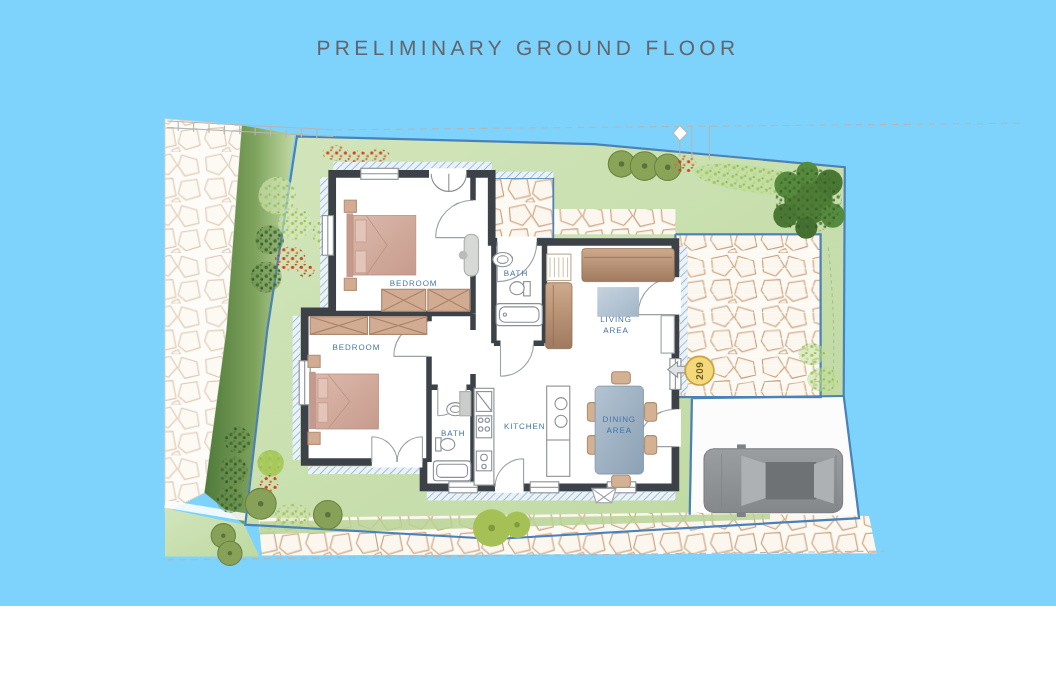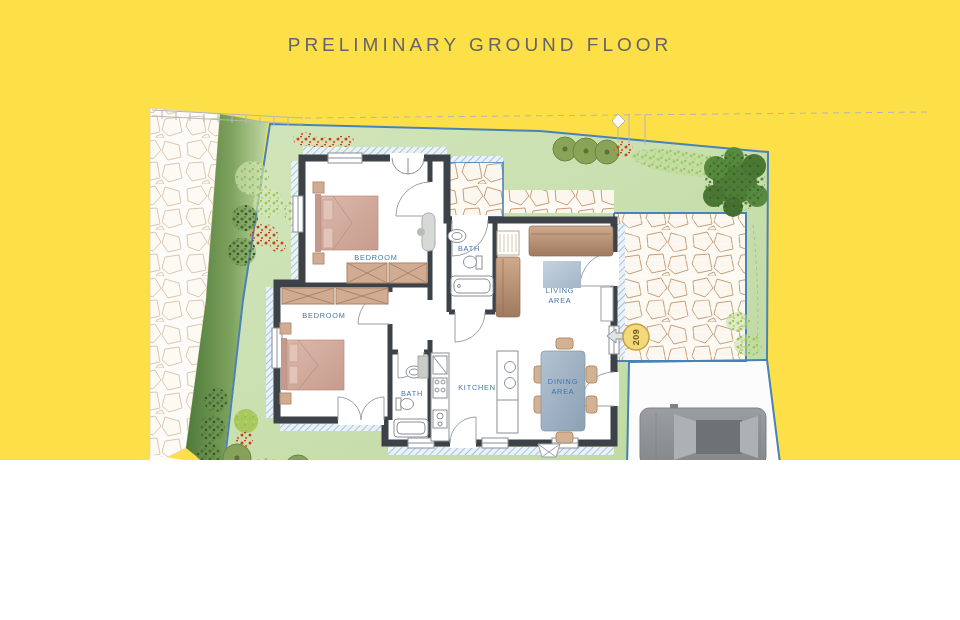--- a/index.html
+++ b/index.html
@@ -1,16 +1,16 @@
 <!DOCTYPE html>
 <html><head>
 <meta charset="utf-8">
 <style>
   html,body{margin:0;padding:0;background:#ffffff;}
-  .page{position:relative;width:960px;height:460px;background:#fde047;overflow:hidden;
+  .page{position:relative;width:960px;height:551px;background:#7dd3fc;overflow:hidden;
         font-family:"Liberation Sans",sans-serif;}
   .title{position:absolute;top:34px;left:0;width:100%;text-align:center;
          font-size:19px;letter-spacing:4px;font-weight:500;color:#63646c;}
   svg{position:absolute;left:0;top:0;}
   text{font-family:"Liberation Sans",sans-serif;}
   .room-label{fill:#4274a8;font-size:7.3px;letter-spacing:0.8px;text-anchor:middle;}
   .badge-label{fill:#6f5d20;font-size:9px;font-weight:bold;letter-spacing:0.5px;text-anchor:middle;}
 </style>
 </head>
 <body>

